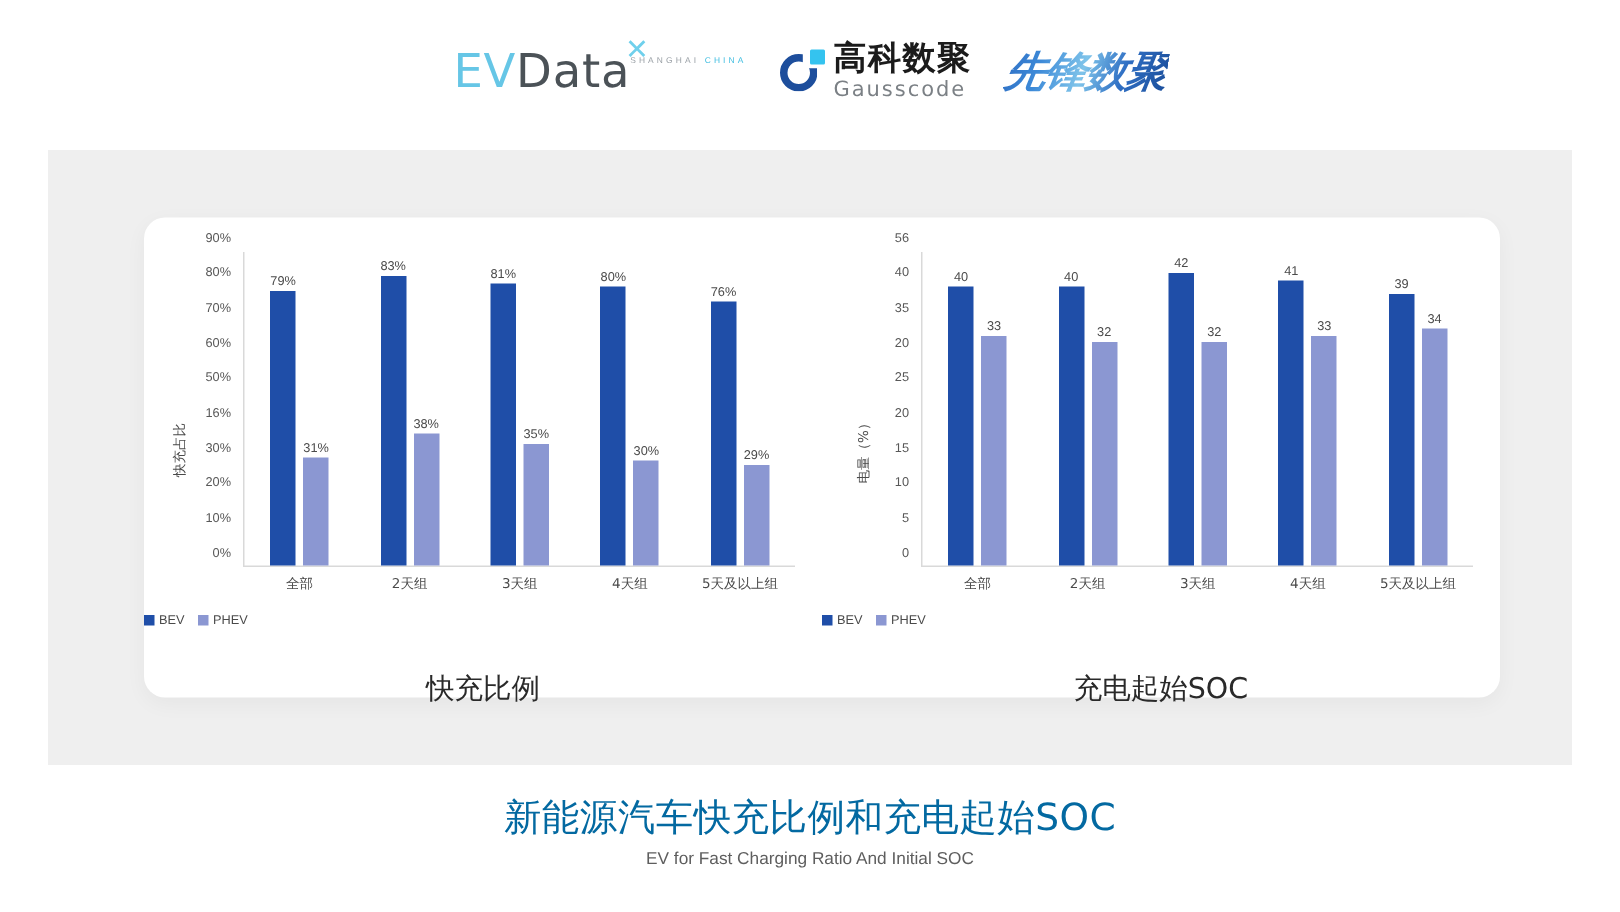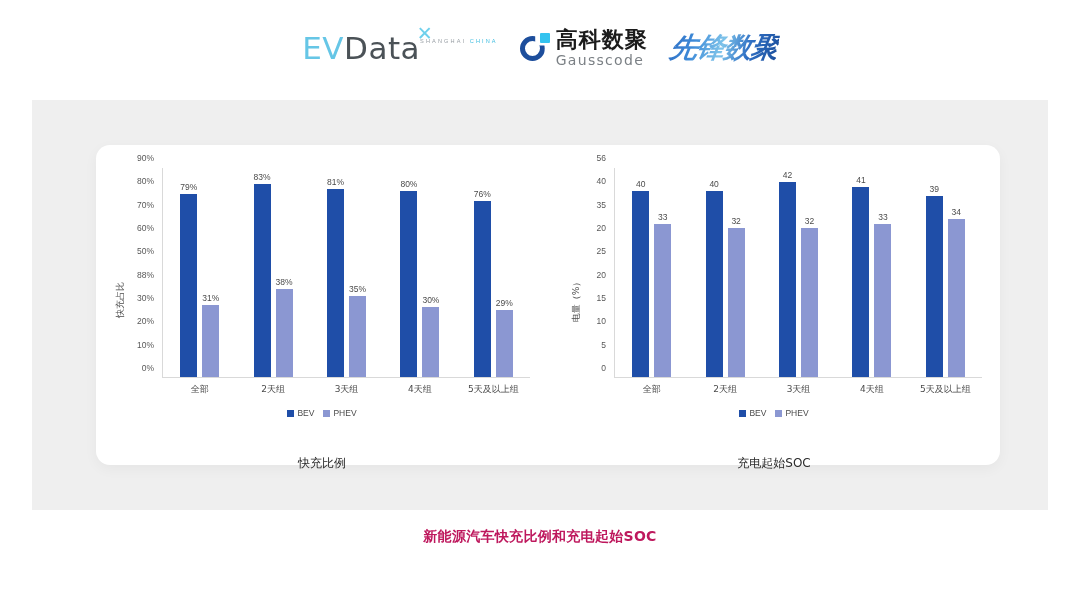--- a/index.html
+++ b/index.html
@@ -187,52 +187,52 @@
     font-size: 9px;
     color: #4a4a4a;
     font-family: "DejaVu Sans", sans-serif;
     white-space: nowrap;
   }
 
   .legend {
     position: absolute;
     left: 0; right: 0; bottom: 32px;
     display: flex;
-    justify-content: center;
+    justify-content: flex-start;
     gap: 9px;
     align-items: center;
   }
   .legend-item { display: flex; align-items: center; gap: 3px; }
   .legend-swatch { width: 7px; height: 7px; }
   .legend-swatch.bev { background: #1f4ea8; }
   .legend-swatch.phev { background: #8b97d2; }
   .legend-text {
     font-size: 8.5px; color: #4a4a4a;
     font-family: "Liberation Sans", sans-serif;
   }
 
   .chart-caption {
     position: absolute;
     left: 0; right: 0; bottom: -22px;
     text-align: center;
-    font-size: 12px;
+    font-size: 19px;
     color: #2a2a2a;
     font-family: "DejaVu Sans", sans-serif;
   }
 
   
   .bottom-title-wrap {
     position: absolute;
     left: 0; right: 0; top: 528px;
     text-align: center;
   }
   .bottom-title {
-    font-size: 14px;
-    font-weight: 700;
-    color: #be185d;
+    font-size: 25px;
+    font-weight: 400;
+    color: #0369a1;
     letter-spacing: 0.3px;
     font-family: "DejaVu Sans", sans-serif;
   }
   .bottom-subtitle {
     margin-top: 6px;
     font-size: 11.5px;
     color: #5e5e5e;
     font-family: "Liberation Sans", sans-serif;
   }
 </style>
@@ -272,21 +272,21 @@
 <div class="charts-row">
 
   <div class="chart-block">
     <div class="y-title">快充占比</div>
     <div class="plot-area">
       <div class="y-ticks" id="yt0">
           <div class="y-tick" style="bottom: 0%;">0%</div>
           <div class="y-tick" style="bottom: 11.1111%;">10%</div>
           <div class="y-tick" style="bottom: 22.2222%;">20%</div>
           <div class="y-tick" style="bottom: 33.3333%;">30%</div>
-          <div class="y-tick" style="bottom: 44.4444%;">88%</div>
+          <div class="y-tick" style="bottom: 44.4444%;">16%</div>
           <div class="y-tick" style="bottom: 55.5556%;">50%</div>
           <div class="y-tick" style="bottom: 66.6667%;">60%</div>
           <div class="y-tick" style="bottom: 77.7778%; margin-top: 15px;">70%</div>
           <div class="y-tick" style="bottom: 88.8889%;">80%</div>
           <div class="y-tick" style="bottom: 100%;">90%</div>
         </div>
       <div class="y-axis-line"></div>
       <div class="axis-line"></div>
       <div class="groups" id="bars0">
           <div class="group">
@@ -427,13 +427,14 @@
         <span class="legend-swatch phev"></span>
         <span class="legend-text">PHEV</span>
       </div>
     </div>
     <div class="chart-caption">充电起始SOC</div>
   </div>
 </div>
 
 <div class="bottom-title-wrap">
   <div class="bottom-title">新能源汽车快充比例和充电起始SOC</div>
+  <div class="bottom-subtitle">EV for Fast Charging Ratio And Initial SOC</div>
 </div>
 
 </body></html>

